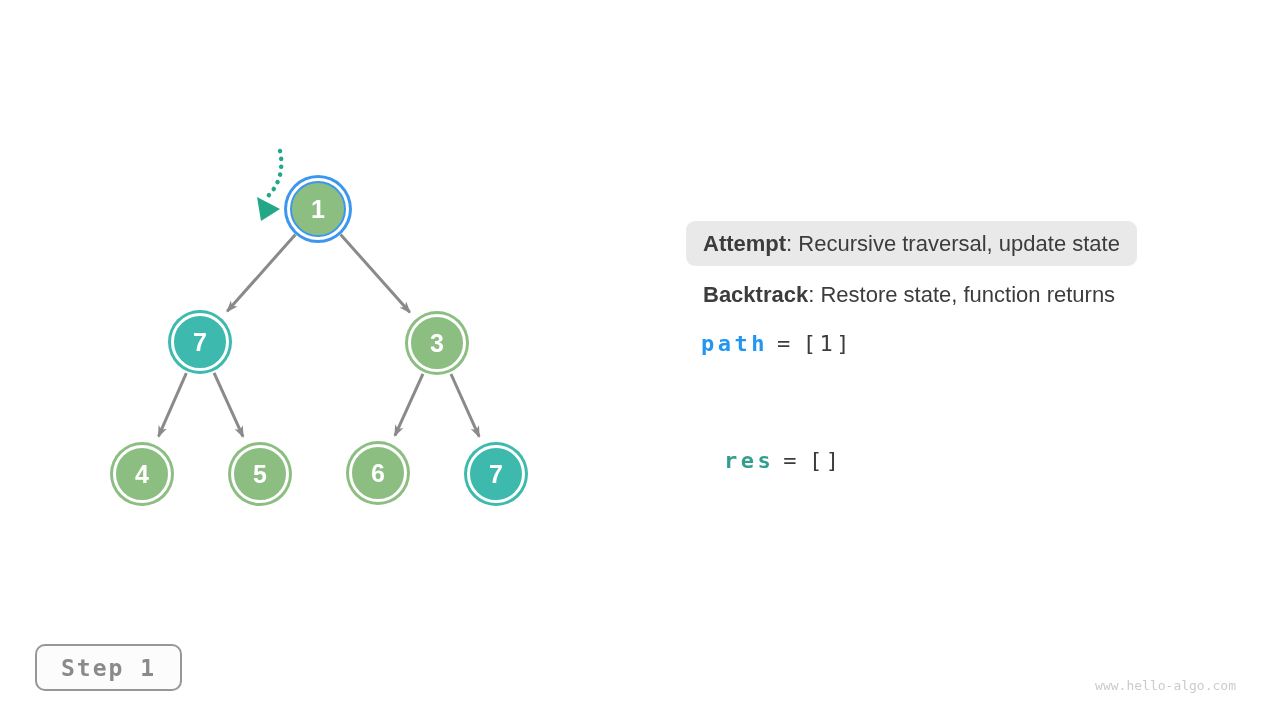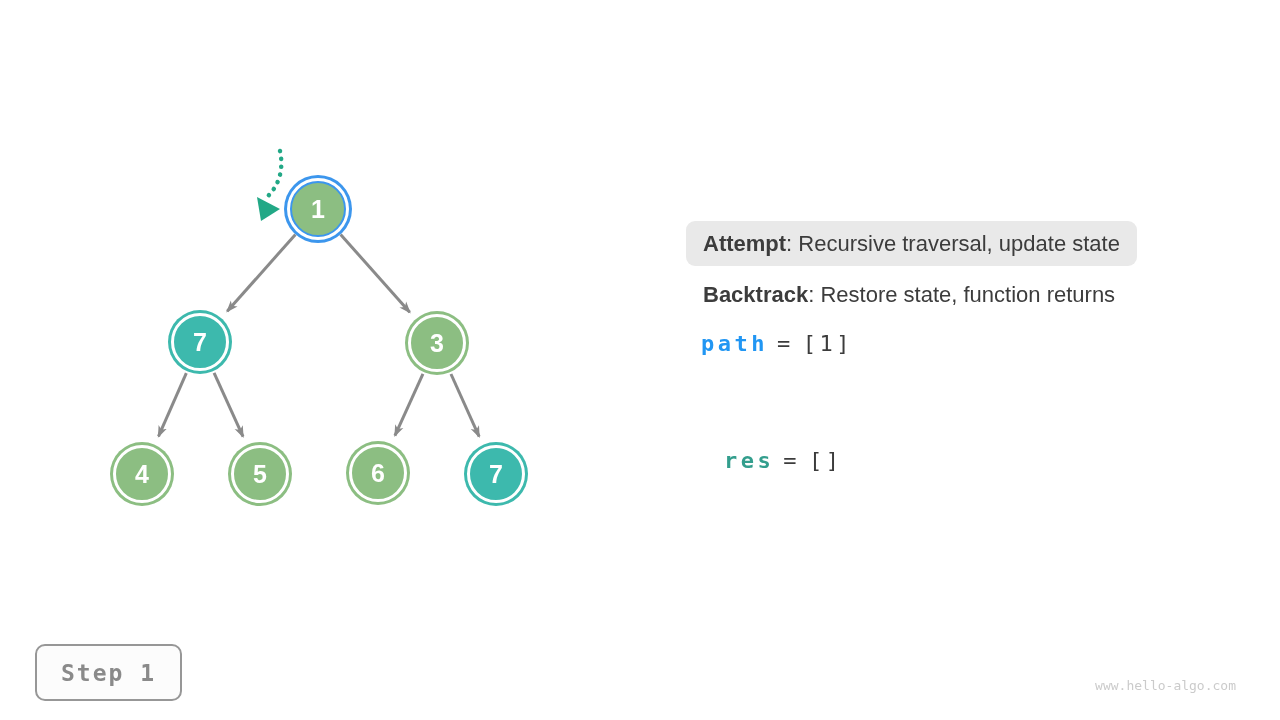--- a/index.html
+++ b/index.html
@@ -63,21 +63,21 @@
   .path-line { left: 701px; top: 331px; text-align: right; }
   .res-line  { left: 696px; top: 448px; margin-left: 28px; }
   .path-var  { color: var(--code-blue); }
   .res-var   { color: var(--code-teal); }
   .code-line .op { margin: 0 9px; }
 
   
   .step-badge {
     position: absolute;
     left: 35px; top: 644px;
-    width: 147px; height: 57px;
+    width: 147px; height: 47px;
     box-sizing: border-box;
     border: 2px solid var(--badge-border);
     border-radius: 10px;
     background: #fcfcfc;
     display: flex; align-items: center; justify-content: center;
     font-family: "DejaVu Sans Mono", monospace;
     font-weight: bold;
     font-size: 23px;
     letter-spacing: 2px;
     color: var(--badge-text);

